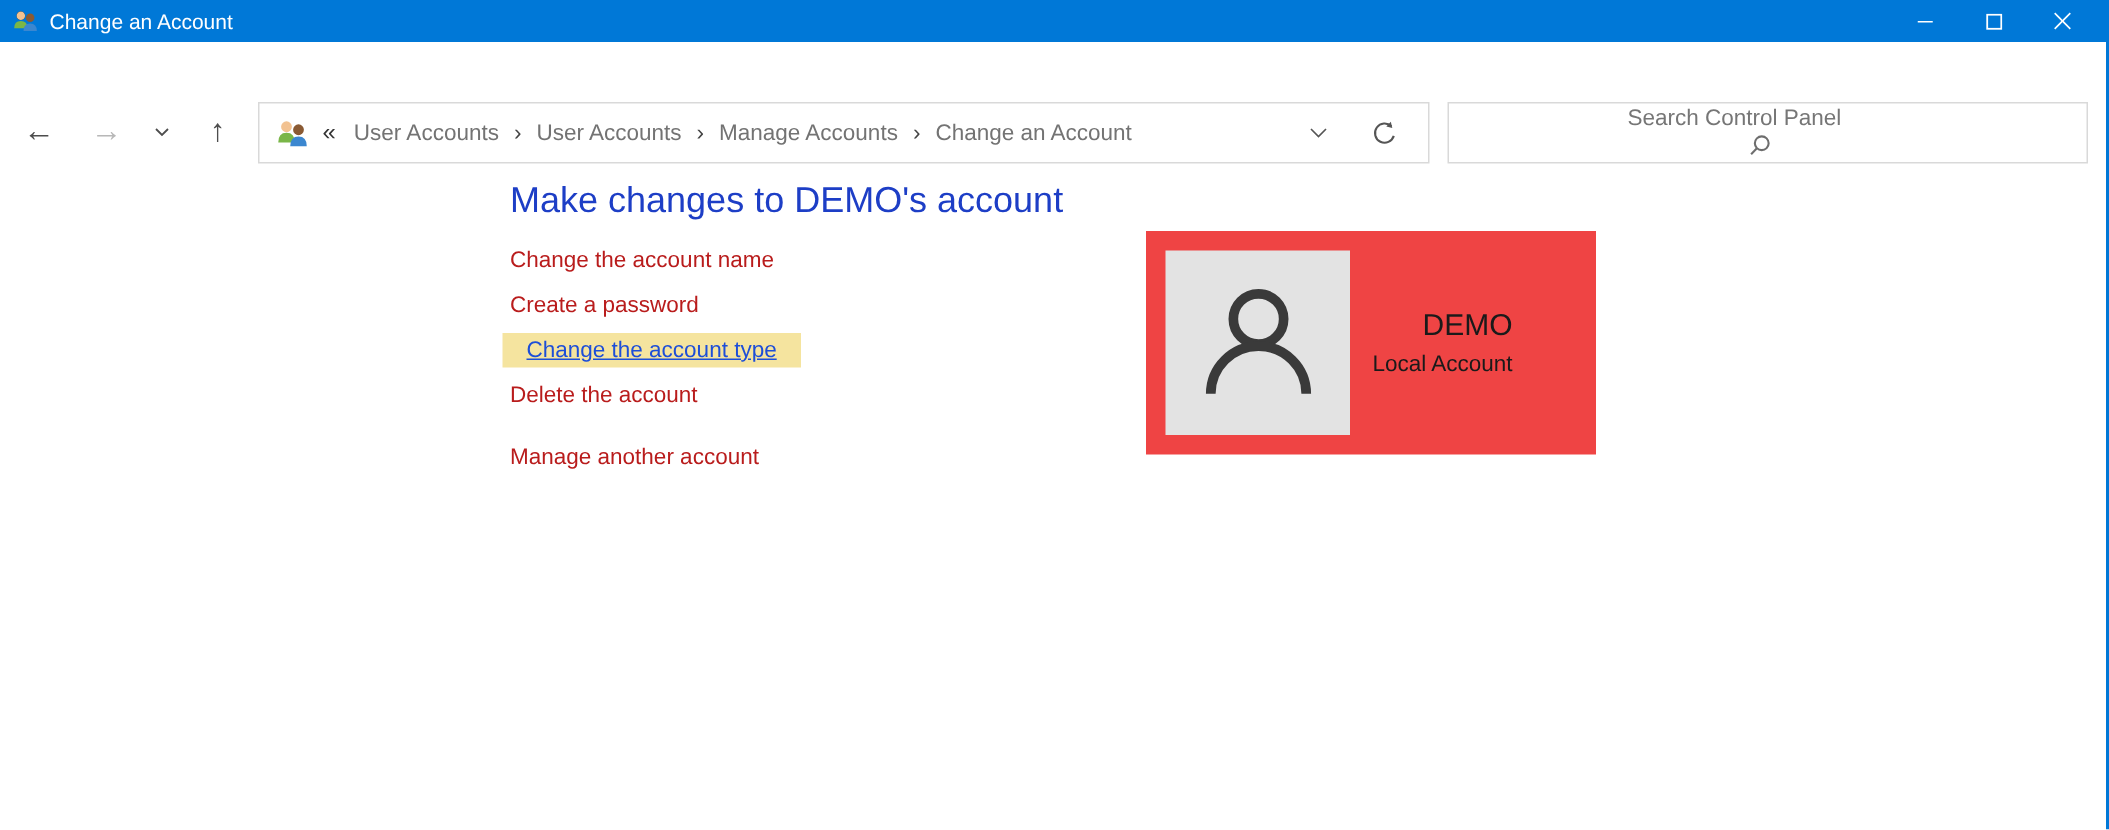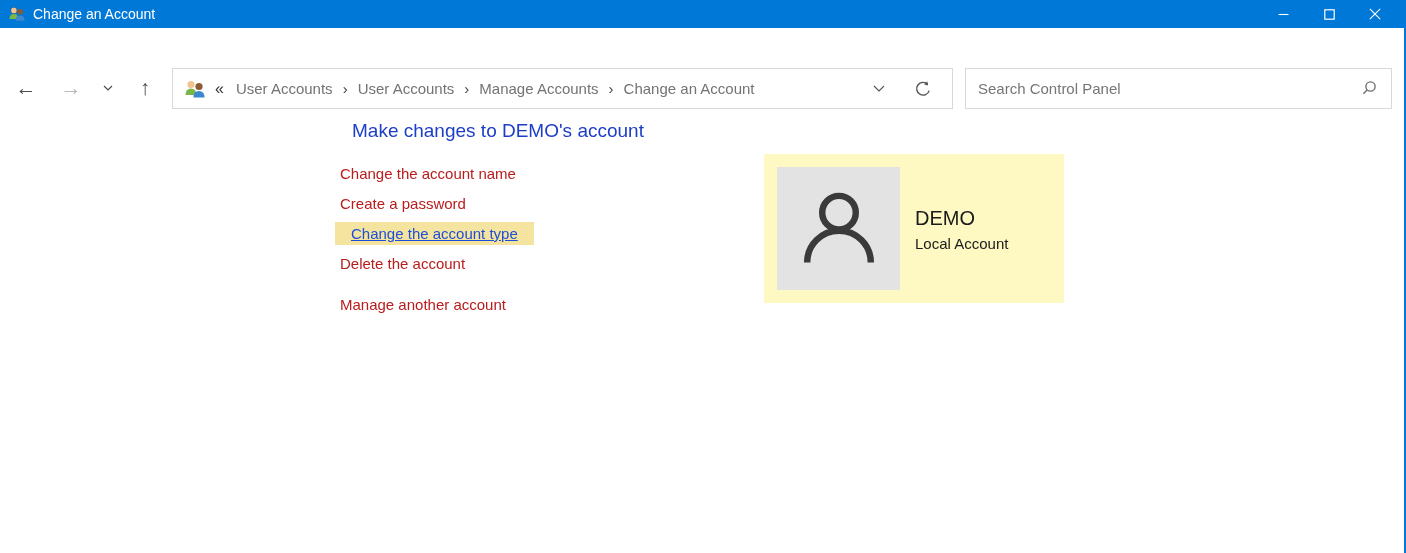--- a/index.html
+++ b/index.html
@@ -30,38 +30,38 @@
     border:1px solid #d9d9d9; background:#fff; display:flex; align-items:center; }
   .addr-icon { width:22px; height:20px; margin-left:11px; flex:0 0 auto; }
   .overflow { font-size:16px; color:#333; margin-left:9px; }
   .crumbs { display:flex; align-items:center; margin-left:6px; }
   .crumb { font-size:15px; color:#737373; padding:4px 6px; white-space:nowrap; cursor:default; }
   .crumb-sep { font-size:15px; color:#444; padding:0 4px; }
   .addr-chevron { margin-left:auto; width:30px; display:flex; justify-content:center; }
   .refresh-btn { width:30px; margin:0 14px 0 14px; display:flex; justify-content:center; }
 
   .searchbox { position:absolute; left:965px; top:40px; width:427px; height:41px;
-    border:1px solid #d9d9d9; background:#fff; display:flex; align-items:center; }
+    border:1px solid #d9d9d9; background:#fff; display:flex; align-items:center;flex-direction:column; }
   .searchbox input { flex:1; border:none; outline:none; font-size:15px; padding-left:12px;
     font-family:"Liberation Sans","DejaVu Sans",sans-serif; color:#1a1a1a; background:transparent; }
   .searchbox input::placeholder { color:#767676; opacity:1; }
   .search-icon { width:20px; height:20px; margin-right:12px; flex:0 0 auto; }
 
   
-  .page-heading { position:absolute; left:340px; top:120px; font-size:19px;
-    color:#1d3ec6; white-space:nowrap;margin-left:12px; }
+  .page-heading { position:absolute; left:340px; top:120px; font-size:24px;
+    color:#1d3ec6; white-space:nowrap; }
   .task-links { position:absolute; left:340px; top:165px; }
   .task-link { display:block; font-size:15px; color:#b91c1c; text-decoration:none;
     margin-bottom:13px; white-space:nowrap; width:max-content; }
   .task-link.highlighted { background:#f5e49f; color:#1d4ed8; text-decoration:underline;
     padding:3px 16px; margin-left:-5px; margin-top:-3px; margin-bottom:10px; }
   .task-link.separated { margin-top:24px; }
 
   .account-card { position:absolute; left:764px; top:154px; width:300px; height:149px;
-    background:#fef9c3; display:flex; align-items:center; }
+    background:#ef4444; display:flex; align-items:center;text-align:right; }
   .avatar { position:absolute; left:13px; top:13px; width:123px; height:123px; background:#e3e3e3;
     display:flex; align-items:center; justify-content:center; }
   .account-meta { position:absolute; left:151px; top:50%; transform:translateY(-50%); }
   .account-name { font-size:20px; color:#1a1a1a; margin-bottom:5px; }
   .account-type { font-size:15px; color:#1a1a1a; }
 </style>
 </head>
 <body>
 
 <div class="window">

